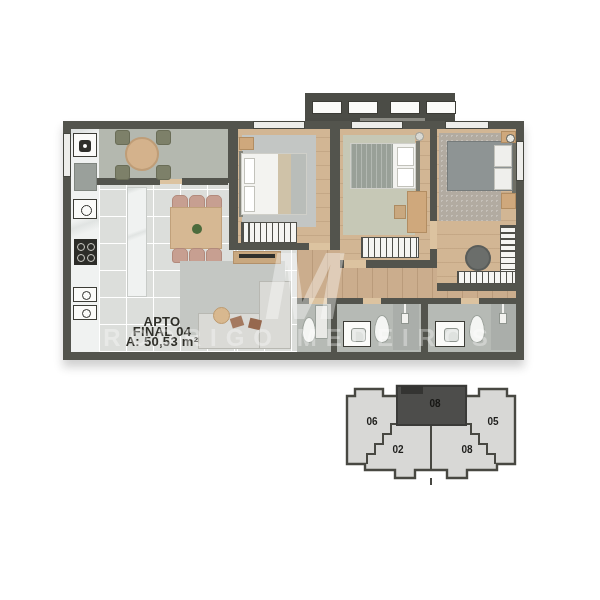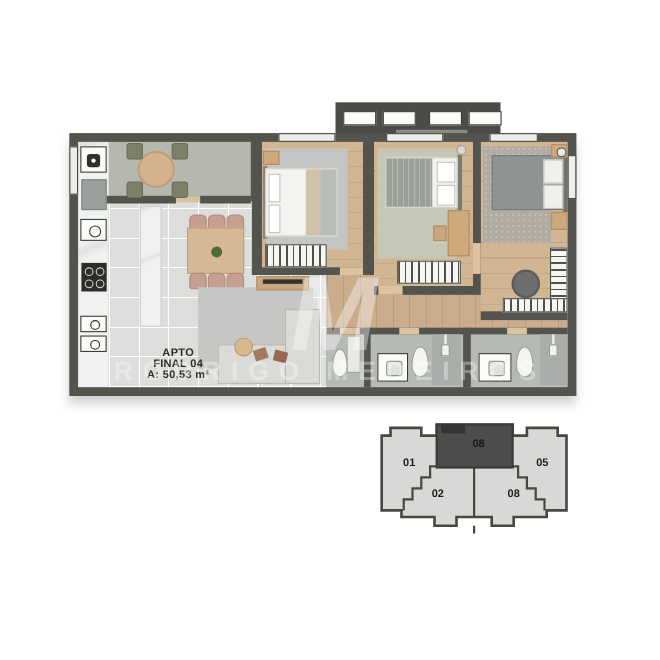--- a/index.html
+++ b/index.html
@@ -21,21 +21,21 @@
   .win{background:#ededea;border:1px solid #45463f;box-sizing:border-box;}
   .door{background:#dcc3a0;}
   .hatch-v{background:#f5f5f2 repeating-linear-gradient(90deg,#50504a 0 1.5px,transparent 1.5px 6px);border:1px solid #50504a;box-sizing:border-box;}
   .hatch-h{background:#f5f5f2 repeating-linear-gradient(0deg,#50504a 0 1.5px,transparent 1.5px 6px);border:1px solid #50504a;box-sizing:border-box;}
   .whitebox{background:#fbfbf9;border:1px solid #3c3c36;box-sizing:border-box;}
   .roundy{border-radius:50%;}
   .toilet{background:#f4f5f3;border:1px solid #9aa09a;border-radius:50% 50% 46% 46%/60% 60% 38% 38%;box-sizing:border-box;}
   .chair-blush{background:#c79f91;border:1px solid #b28a7c;border-radius:5px 5px 3px 3px;}
   .chair-olive{background:#7d8069;border:1px solid #6a6d57;border-radius:3px;}
   
-  .apto-label{font-size:10px;line-height:10px;font-weight:bold;color:#2f2f29;text-align:center;letter-spacing:0.3px;}
+  .apto-label{font-size:13px;line-height:10px;font-weight:bold;color:#2f2f29;text-align:center;letter-spacing:0.3px;}
   .wm-text{font-size:24px;font-weight:600;letter-spacing:9px;color:rgba(255,255,255,0.34);white-space:nowrap;}
   .wm-mono{font-size:96px;font-weight:bold;color:rgba(255,255,255,0.38);transform:skewX(-10deg);line-height:1;}
   .kp-label{font-size:10px;font-weight:bold;color:#1e1e1c;text-align:center;}
 </style>
 </head>
 <body>
 
 <div class="canvas">
 
   <div class="abs" style="left:63px;top:93px;width:461px;height:267px;">
@@ -203,20 +203,20 @@
   <div class="abs" style="left:345px;top:384px;width:172px;height:102px;">
     <svg width="172" height="102" viewBox="0 0 172 102">
       <polygon points="2,12 10,12 10,5 38,5 38,12 52,12 52,2 121,2 121,12 134,12 134,5 162,5 162,12 170,12 170,80 152,80 152,86 122,86 122,94 102,94 102,86 70,86 70,94 50,94 50,86 20,86 20,80 2,80" fill="#d8d8d6" stroke="#484842" stroke-width="2.4" stroke-linejoin="miter"></polygon>
       <polyline points="56,12 56,40 46,40 46,50 38,50 38,60 30,60 30,70 22,70 22,80" fill="none" stroke="#484842" stroke-width="2"></polyline>
       <polyline points="116,12 116,40 126,40 126,50 134,50 134,60 142,60 142,70 150,70 150,80" fill="none" stroke="#484842" stroke-width="2"></polyline>
       <line x1="86" y1="41" x2="86" y2="86" stroke="#484842" stroke-width="2"></line>
       <line x1="86" y1="94" x2="86" y2="101" stroke="#484842" stroke-width="2"></line>
       <rect x="52" y="2" width="69" height="39" fill="#4d4d4b" stroke="#3a3a38" stroke-width="2"></rect>
       <rect x="56" y="2" width="22" height="8" fill="#343432"></rect>
     </svg>
-    <div class="abs kp-label" style="left:13px;top:32px;width:28px;">01</div>
+    <div class="abs kp-label" style="left:13px;top:32px;width:28px;">06</div>
     <div class="abs kp-label" style="left:76px;top:14px;width:28px;color:#161614;">08</div>
     <div class="abs kp-label" style="left:134px;top:32px;width:28px;">05</div>
     <div class="abs kp-label" style="left:108px;top:60px;width:28px;">08</div>
     <div class="abs kp-label" style="left:39px;top:60px;width:28px;">02</div>
   </div>
 
 </div>
 
 </body></html>

